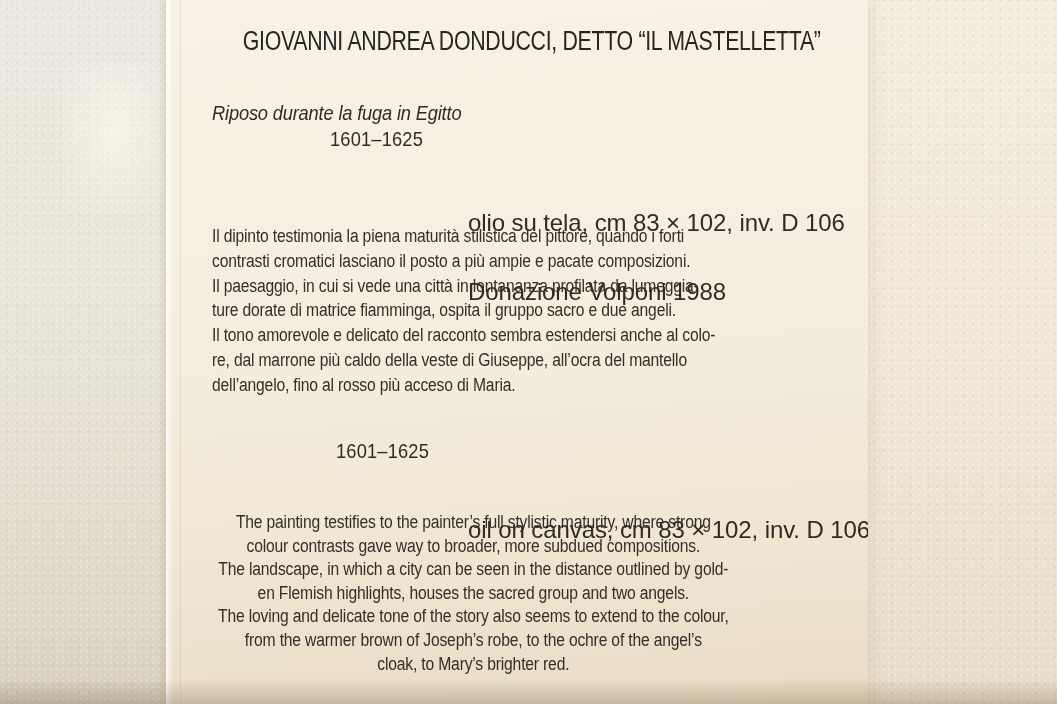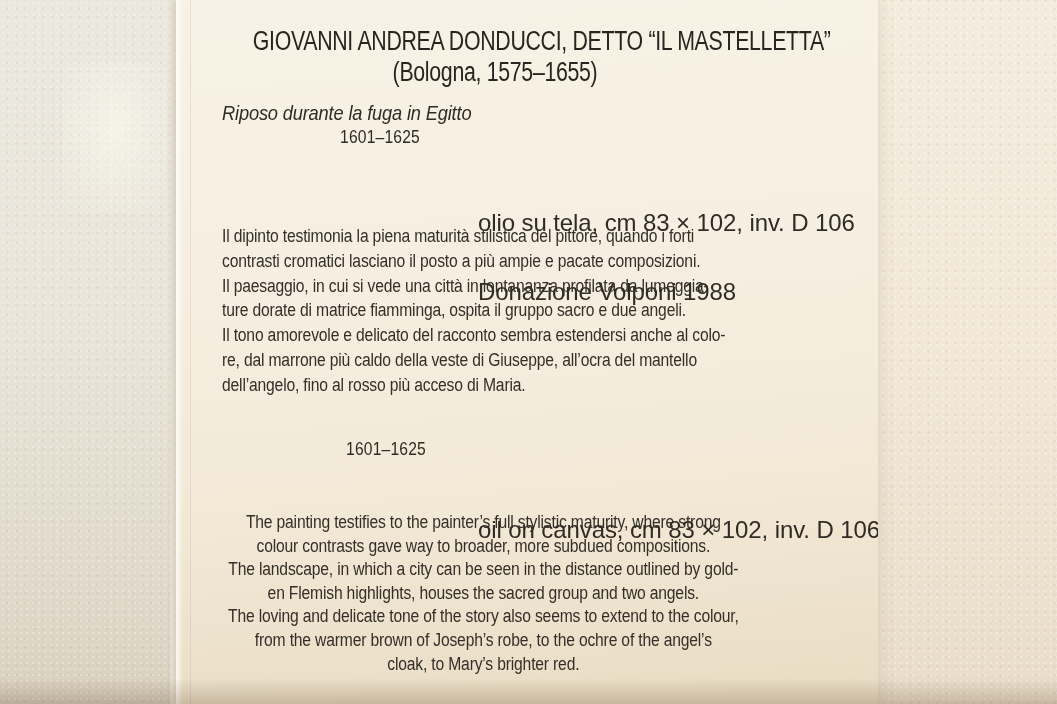--- a/index.html
+++ b/index.html
@@ -49,21 +49,21 @@
     position: absolute;
     left: 62px;
     top: 62px;
     width: 104px;
     height: 150px;
     background: radial-gradient(ellipse at 50% 45%, rgba(255,252,242,0.55) 0%, rgba(255,252,242,0.18) 60%, rgba(255,252,242,0) 100%);
   }
   
   .card {
     position: absolute;
-    left: 176px;
+    left: 166px;
     top: 0;
     width: 702px;
     height: 704px;
     background: linear-gradient(176deg, #f8f2e6 0%, #f6efe1 38%, #f2e9d7 68%, #ead d 100%);
     background: linear-gradient(176deg, #f8f2e6 0%, #f6efe1 38%, #f2e9d7 68%, #e9dcc4 100%);
     box-shadow: -3px 0 6px rgba(130,110,85,0.18), 6px 0 12px rgba(150,125,95,0.10);
     overflow: hidden;
     color: #2f2b25;
   }
   .card-edge-highlight {
@@ -117,21 +117,21 @@
   }
   .artist-dates .squeeze { transform: scaleX(0.79) translateX(-40px); }
   .work-title {
     font-style: italic;
     font-size: 21px;
     letter-spacing: -0.2px;
   }
   .work-title-it { left: 46px; top: 101px; }
   .work-title-en { left: 52px; top: 415px; }
   .work-date {
-    font-size: 18px;
+    font-size: 21px;
     letter-spacing: 0.2px;
   }
   .work-date-it { left: 164px; top: 127px; }
   .work-date-en { left: 170px; top: 439px; }
   .tombstone {
     font-size: 24px;
     line-height: 23px;
     letter-spacing: -0.1px;
   }
   .tombstone-it { left: 302px; top: 165px; }
@@ -152,21 +152,20 @@
   <div class="wall wall-left"></div>
   <div class="wall wall-right"></div>
   <div class="wall-reflection"></div>
 
   <div class="card">
     <div class="card-edge-highlight"></div>
     <div class="card-fold-line"></div>
 
     <div class="txt artist-name"><span class="squeeze">GIOVANNI ANDREA DONDUCCI, DETTO “IL MASTELLETTA”</span></div>
 
-    <div class="txt artist-dates"><span class="squeeze">(Bologna, 1575–1655)</span></div>
 
     <div class="txt work-title work-title-it"><span class="squeeze">Riposo durante la fuga in Egitto</span></div>
 
     <div class="txt work-date work-date-it"><span class="squeeze">1601–1625</span></div>
 
     <div class="txt tombstone tombstone-it">
       <div>olio su tela, cm 83 × 102, inv. D 106</div>
       <div>Donazione Volponi 1988</div>
     </div>
 

